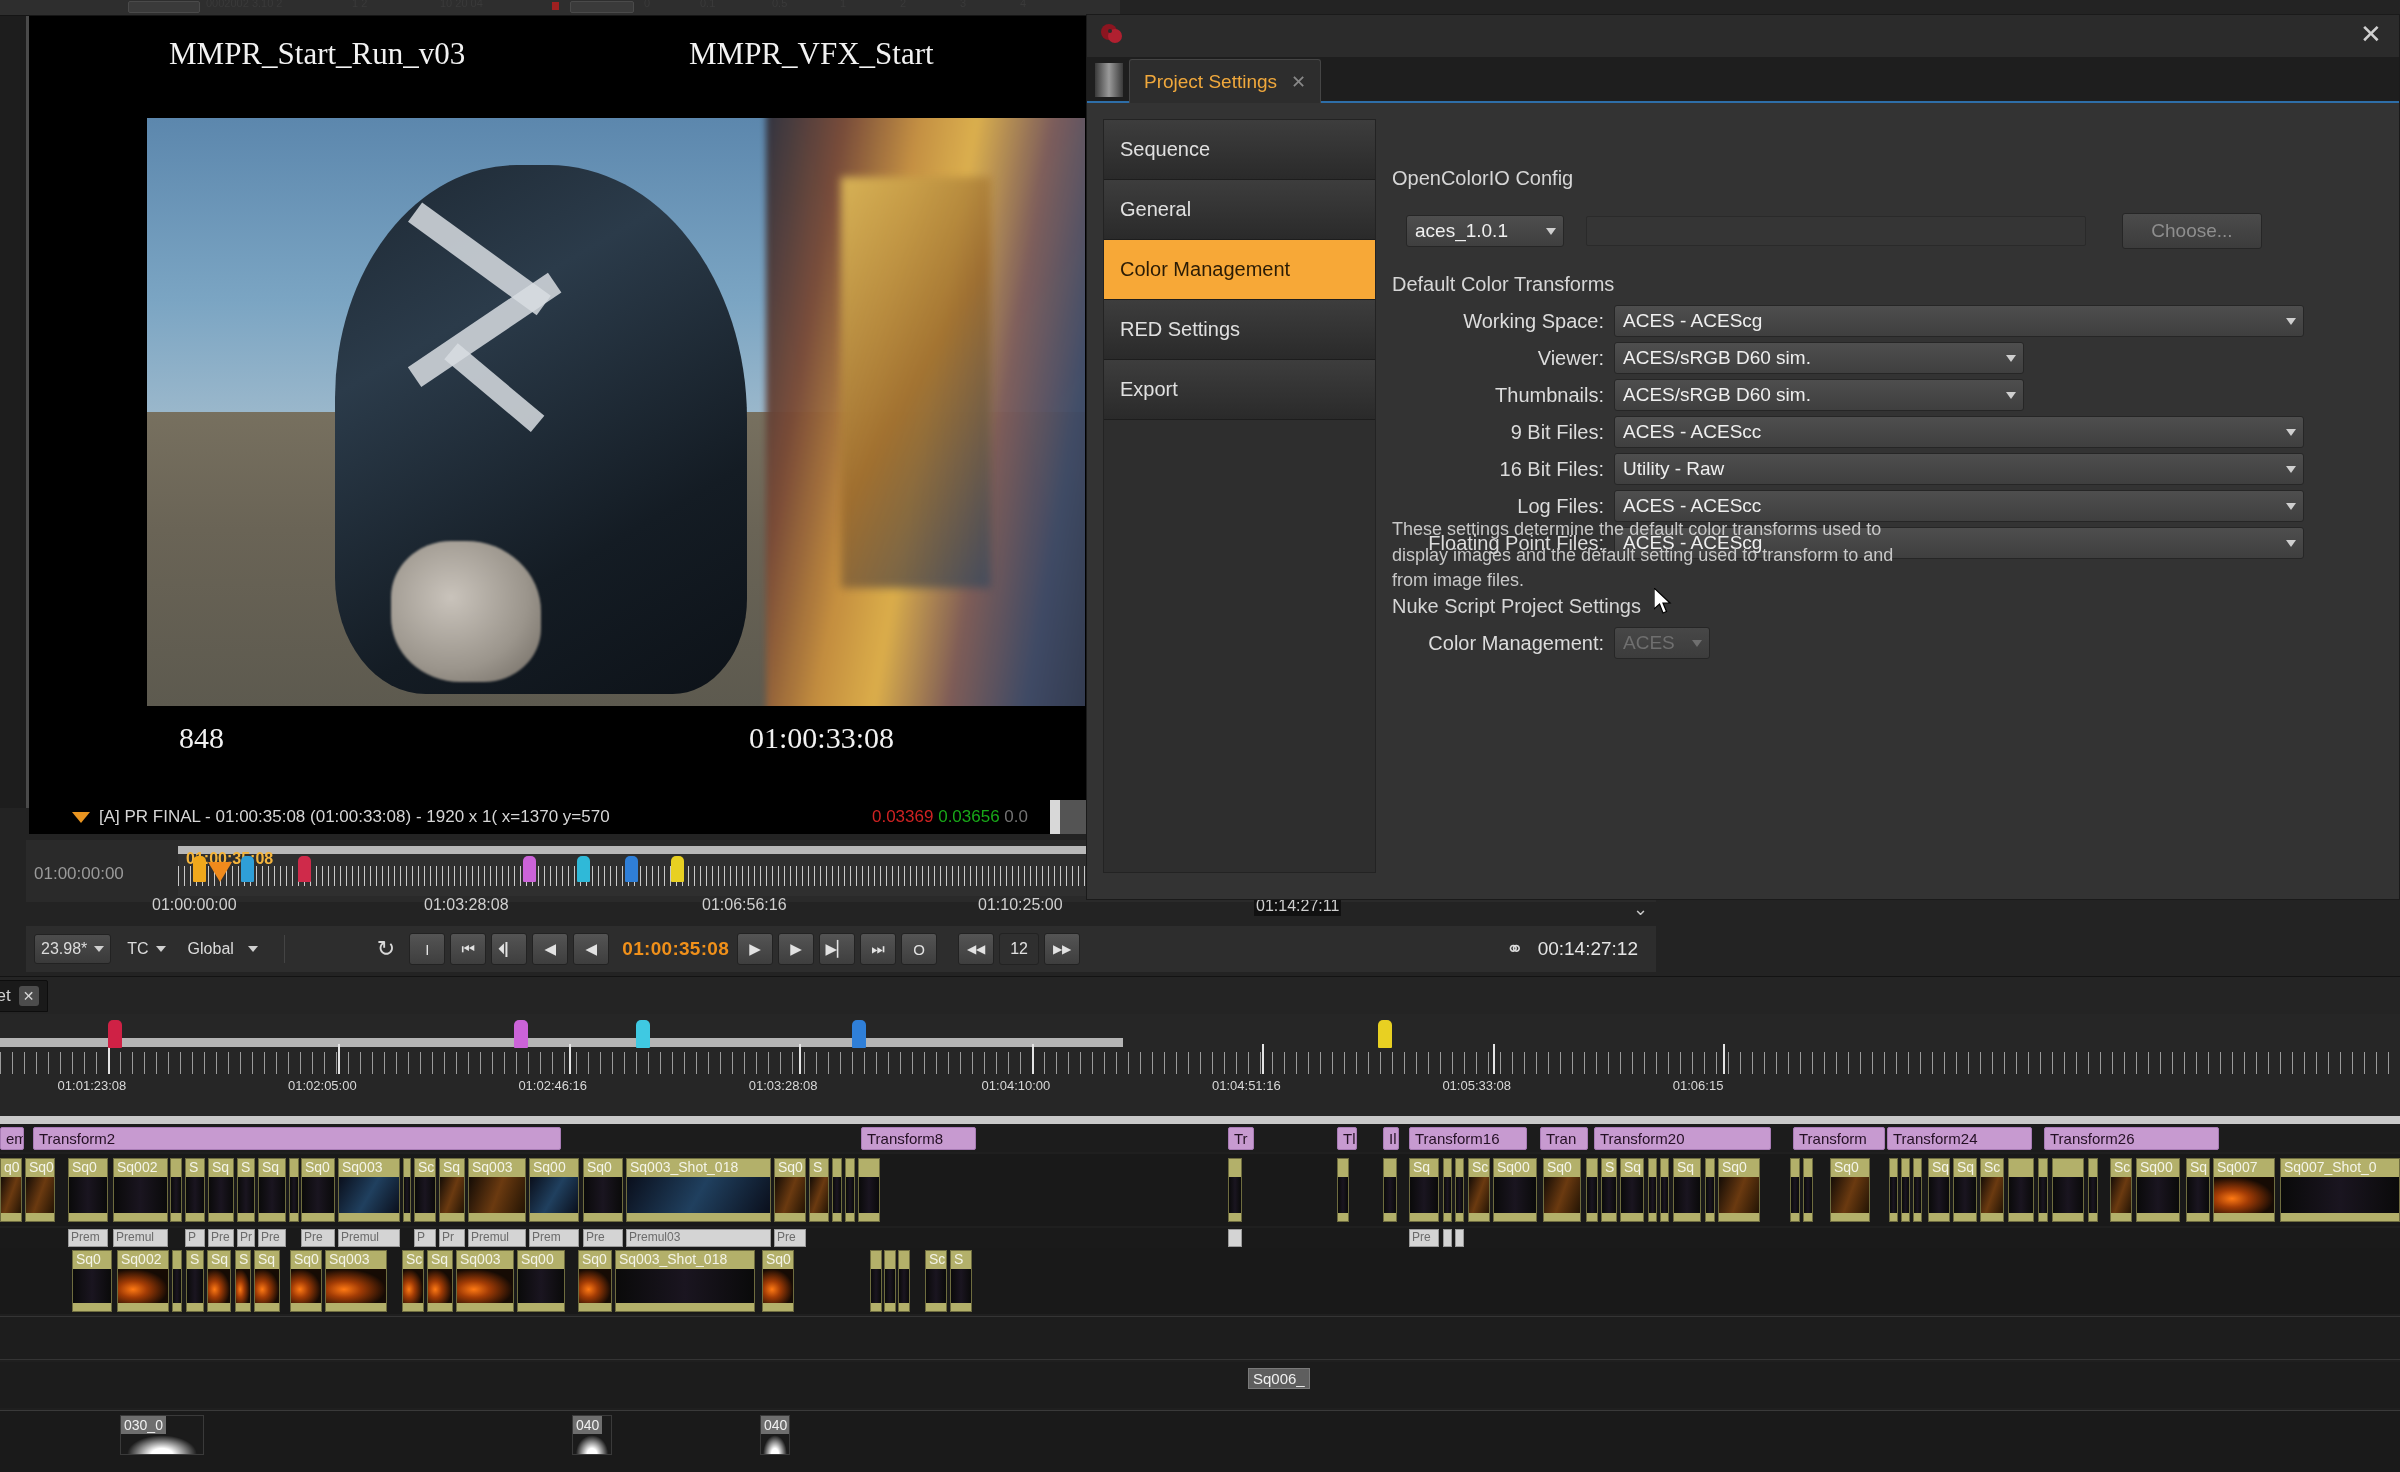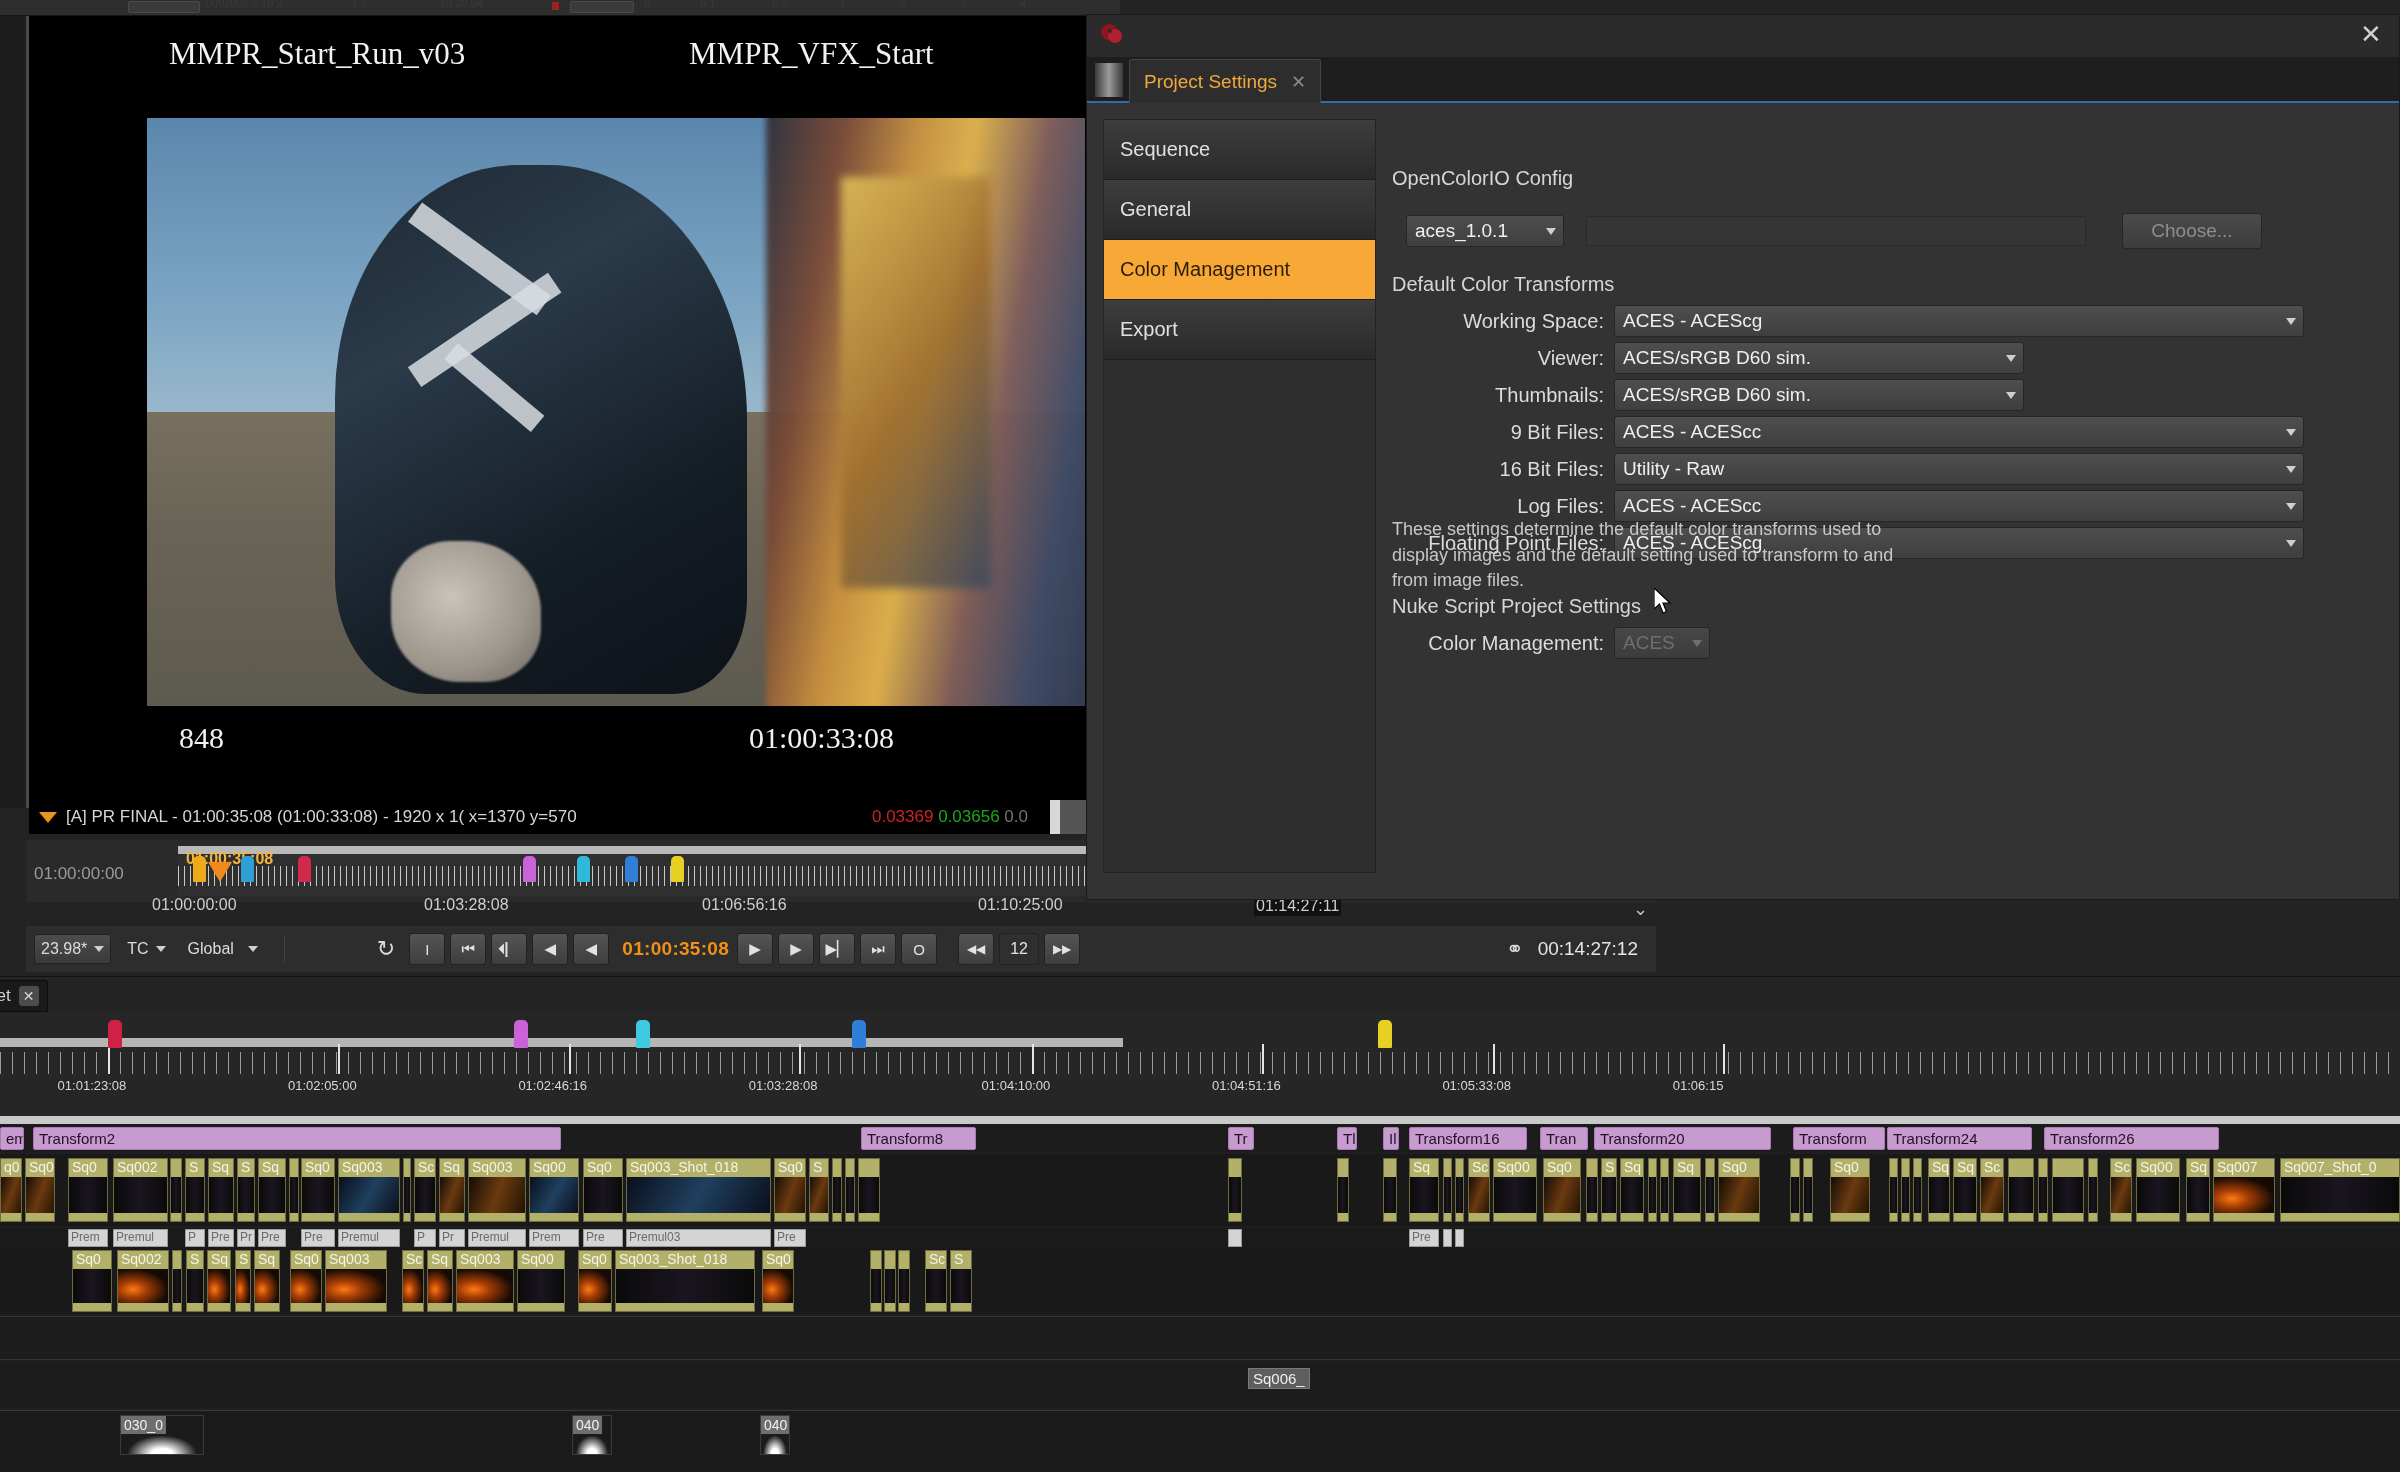--- a/index.html
+++ b/index.html
@@ -66,21 +66,21 @@
             filter: blur(3px); opacity: .96; }
   .vi-blur2 { position:absolute; right:10%; top:10%; width:16%; height:70%;
             background: linear-gradient(120deg,#e7c35b,#9a6a2d,#3c4a5e); filter: blur(4px); opacity:.85; }
   .vi-hand { position:absolute; left:26%; bottom:4%; width:16%; height:24%;
             background: radial-gradient(ellipse at 40% 40%, #c9c3bb 0%, #9b958c 60%, #6d675f 100%);
             border-radius: 40% 50% 38% 46%; filter: blur(1px); }
 
   
   .viewer-status {
     position: absolute; left: 29px; top: 800px; width: 1057px; height: 34px;
-    background: #000; display: flex; align-items: center; overflow: hidden;
+    background: #000; display: flex; align-items: center; overflow: hidden; padding-left: 33px;
   }
   .vs-caret { width: 0; height: 0; border-left: 9px solid transparent;
               border-right: 9px solid transparent; border-top: 11px solid #e89420;
               margin-left: 10px; margin-right: 9px; }
   .vs-text { color: #d6d6d6; font-size: 17px; white-space: nowrap; }
   .vs-rgb { position: absolute; right: 58px; font-size: 17px; white-space: nowrap; }
   .vs-r { color: #cf2222; } .vs-g { color: #18a818; } .vs-b { color: #737373; }
   .vs-scroll { position:absolute; right: 26px; top:0; width:10px; height:34px; background:#d8d8d8; }
   .vs-pad { position:absolute; right: 0; top:0; width:26px; height:34px; background:#545454; }
 
@@ -807,20 +807,21 @@
         <span class="dlg-tab-label">Project Settings</span>
         <span class="dlg-tab-x">✕</span>
       </div>
     </div>
 
     <div class="dlg-body">
       <div class="dlg-nav" id="dlg-nav">
           <div class="nav-item">Sequence</div>
           <div class="nav-item">General</div>
           <div class="nav-item sel">Color Management</div>
+          <div class="nav-item">RED Settings</div>
           <div class="nav-item">Export</div>
         </div>
 
       <div class="dlg-content">
 
         <div class="lbl-section" style="position:absolute;left:0;top:62px;">OpenColorIO Config</div>
 
         <div class="row" style="position:absolute;left:14px;top:108px;width:945px;">
           <div class="combo" style="width:158px;">
             <span>aces_1.0.1</span>

